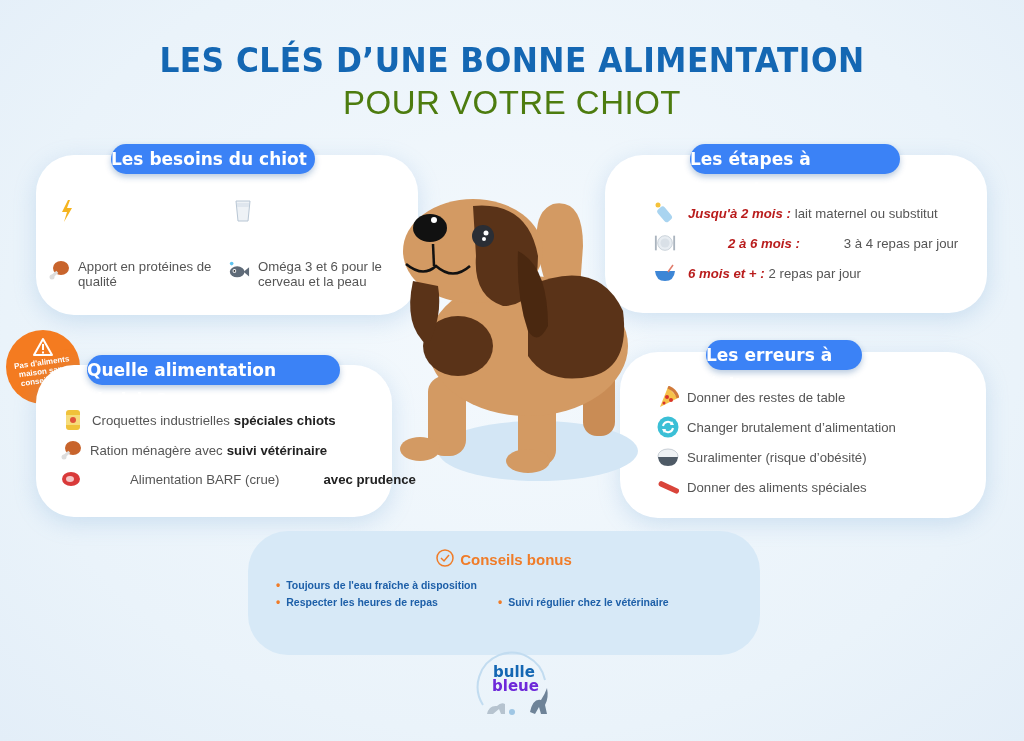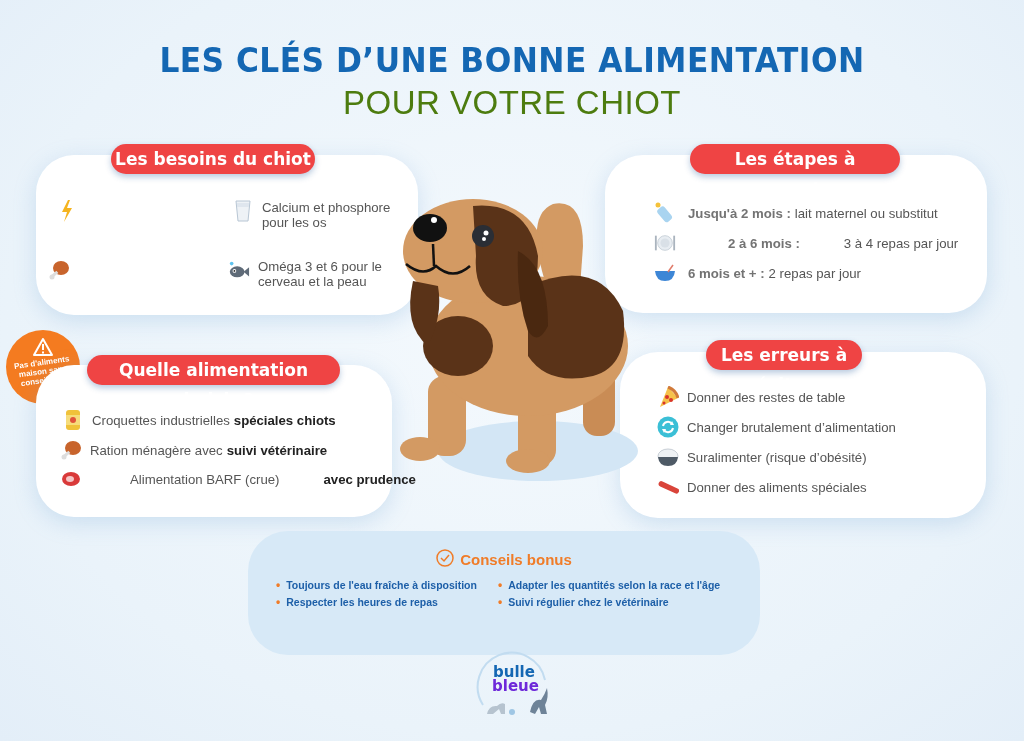--- a/index.html
+++ b/index.html
@@ -15,30 +15,30 @@
   }
   .subtitle {
     position:absolute; top:84px; left:0; width:1024px; text-align:center;
     font-size:33px; color:#4d7c0f; letter-spacing:0.5px;
   }
   .card {
     position:absolute; background:#fff; border-radius:38px;
     box-shadow: 0 6px 22px rgba(120,170,215,0.28);
   }
   .pill {
-    position:absolute; background:#ef4444; color:#fff; font-weight:bold;
-    border-radius:16px; height:30px; line-height:30px; text-align:center;
+    position:absolute; background:#3b82f6; color:#fff; font-weight:bold;
+    border-radius:16px; height:30px; line-height:30px; text-align:left;
     font-size:17px; box-shadow:0 3px 6px rgba(20,80,150,0.3);
     font-family:"DejaVu Sans", sans-serif;
   }
   .item { position:absolute; display:flex; align-items:flex-start; font-size:13.2px; line-height:15px; color:#555; }
   .ico { width:22px; height:22px; margin-right:8px; flex-shrink:0; display:flex; align-items:center; justify-content:center; }
   .row { position:absolute; display:flex; align-items:center; font-size:13.2px; color:#555; }
   .row b { color:#222; margin-left:4px; }
-  .row .lb { color:#737373; font-weight:bold; margin-right:4px; }
+  .row .lb { color:#b91c1c; font-weight:bold; margin-right:4px;font-style:italic; }
   .bonus {
     position:absolute; left:248px; top:531px; width:512px; height:124px;
     background:#d7e9f7; border-radius:40px;
   }
   .bonus-title { position:absolute; top:18px; left:0; width:512px; text-align:center; color:#f07c28; font-weight:bold; font-size:15px; }
   .bl { position:absolute; font-size:10.5px; font-weight:bold; color:#1d5fa8; }
   .bl::before { content:"•"; color:#f07c28; margin-right:6px; font-size:12px; }
   .warn {
     position:absolute; left:6px; top:330px; width:74px; height:74px; border-radius:50%;
     background:#f47b20; color:#fff; text-align:center; font-weight:bold; font-size:8px; line-height:9px;
@@ -59,30 +59,30 @@
       </svg>
     </span>
 </div>
 <div class="item" style="left:232px;top:200px;width:170px;">
   <span class="ico">
       <svg width="16" height="22" viewBox="0 0 16 22">
         <path d="M1 1 L15 1 L13 21 L3 21 Z" fill="#eef2f6" stroke="#b8c6d4"></path>
         <rect x="2" y="3" width="12" height="4" fill="#dfe6ee"></rect>
       </svg>
     </span>
-  <span>Calcium et phosphore pour les os</span>
 </div>
 <div class="item" style="left:48px;top:259px;width:180px;">
   <span class="ico">
       <svg width="22" height="22" viewBox="0 0 22 22">
         <ellipse cx="13" cy="9" rx="8" ry="7" fill="#c8642c"></ellipse>
         <rect x="3" y="14" width="7" height="3" transform="rotate(-40 6 15)" fill="#ddd"></rect>
         <circle cx="4" cy="18" r="2.5" fill="#ddd"></circle>
       </svg>
     </span>
+  <span>Apport en protéines de qualité</span>
 </div>
 <div class="item" style="left:228px;top:259px;width:175px;">
   <span class="ico">
       <svg width="24" height="20" viewBox="0 0 24 20">
         <ellipse cx="10" cy="12" rx="8" ry="6" fill="#5f6b78"></ellipse>
         <polygon points="17,12 23,7 23,17" fill="#5f6b78"></polygon>
         <circle cx="7" cy="11" r="2" fill="#fff"></circle>
         <circle cx="7" cy="11" r="1" fill="#222"></circle>
         <circle cx="4" cy="3" r="2" fill="#5fc3ef"></circle>
       </svg>
@@ -245,21 +245,20 @@
   <div class="bonus-title">
     <span style="display:inline-block;vertical-align:middle;margin-right:6px;">
       <svg width="18" height="18" viewBox="0 0 18 18">
           <circle cx="9" cy="9" r="8" fill="none" stroke="#f07c28" stroke-width="1.5"></circle>
           <polyline points="5,9 8,12 13,6" fill="none" stroke="#f07c28" stroke-width="1.5"></polyline>
         </svg>
     </span><span style="vertical-align:middle;">Conseils bonus</span>
   </div>
   <div class="bl" style="left:28px;top:47px;">Toujours de l'eau fraîche à disposition</div>
   <div class="bl" style="left:28px;top:64px;">Respecter les heures de repas</div>
-  <div class="bl" style="left:250px;top:47px;">Adapter les quantités selon la race et l'âge</div>
   <div class="bl" style="left:250px;top:64px;">Suivi régulier chez le vétérinaire</div>
 </div>
 
 <div style="position:absolute;left:475px;top:650px;width:80px;height:70px;">
   <svg width="80" height="70" viewBox="0 0 80 70" style="position:absolute;left:0;top:0;">
     <path d="M8 55 A34 34 0 1 1 70 30" stroke="#c2dcf0" stroke-width="2" fill="none"></path>
     <path d="M55 62 Q58 48 66 50 Q70 44 72 38 Q74 48 70 55 L72 64 L66 64 L64 57 L60 64 Z" fill="#6e8398"></path>
     <path d="M12 64 Q14 55 22 56 Q26 52 30 54 L30 64 L26 64 L24 59 L18 64 Z" fill="#b6c3cf"></path>
     <circle cx="37" cy="62" r="3" fill="#9fc6e4"></circle>
   </svg>

